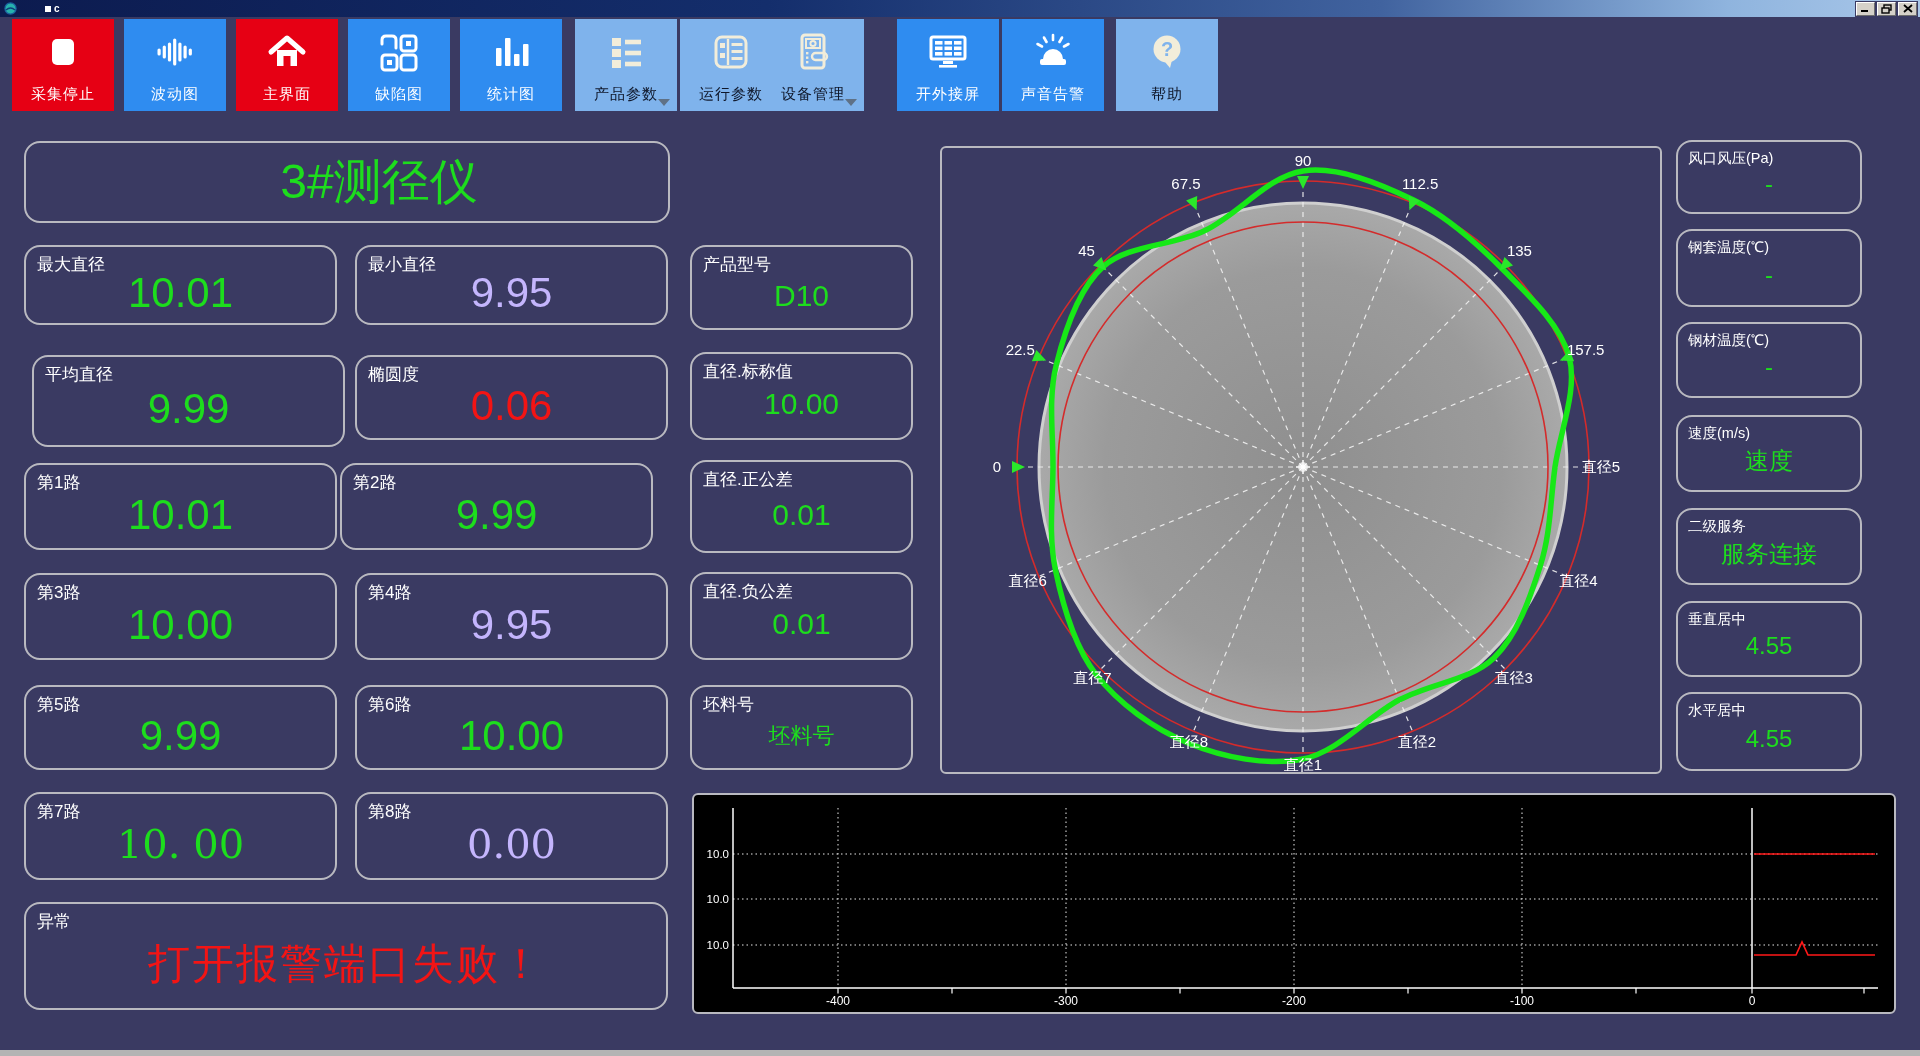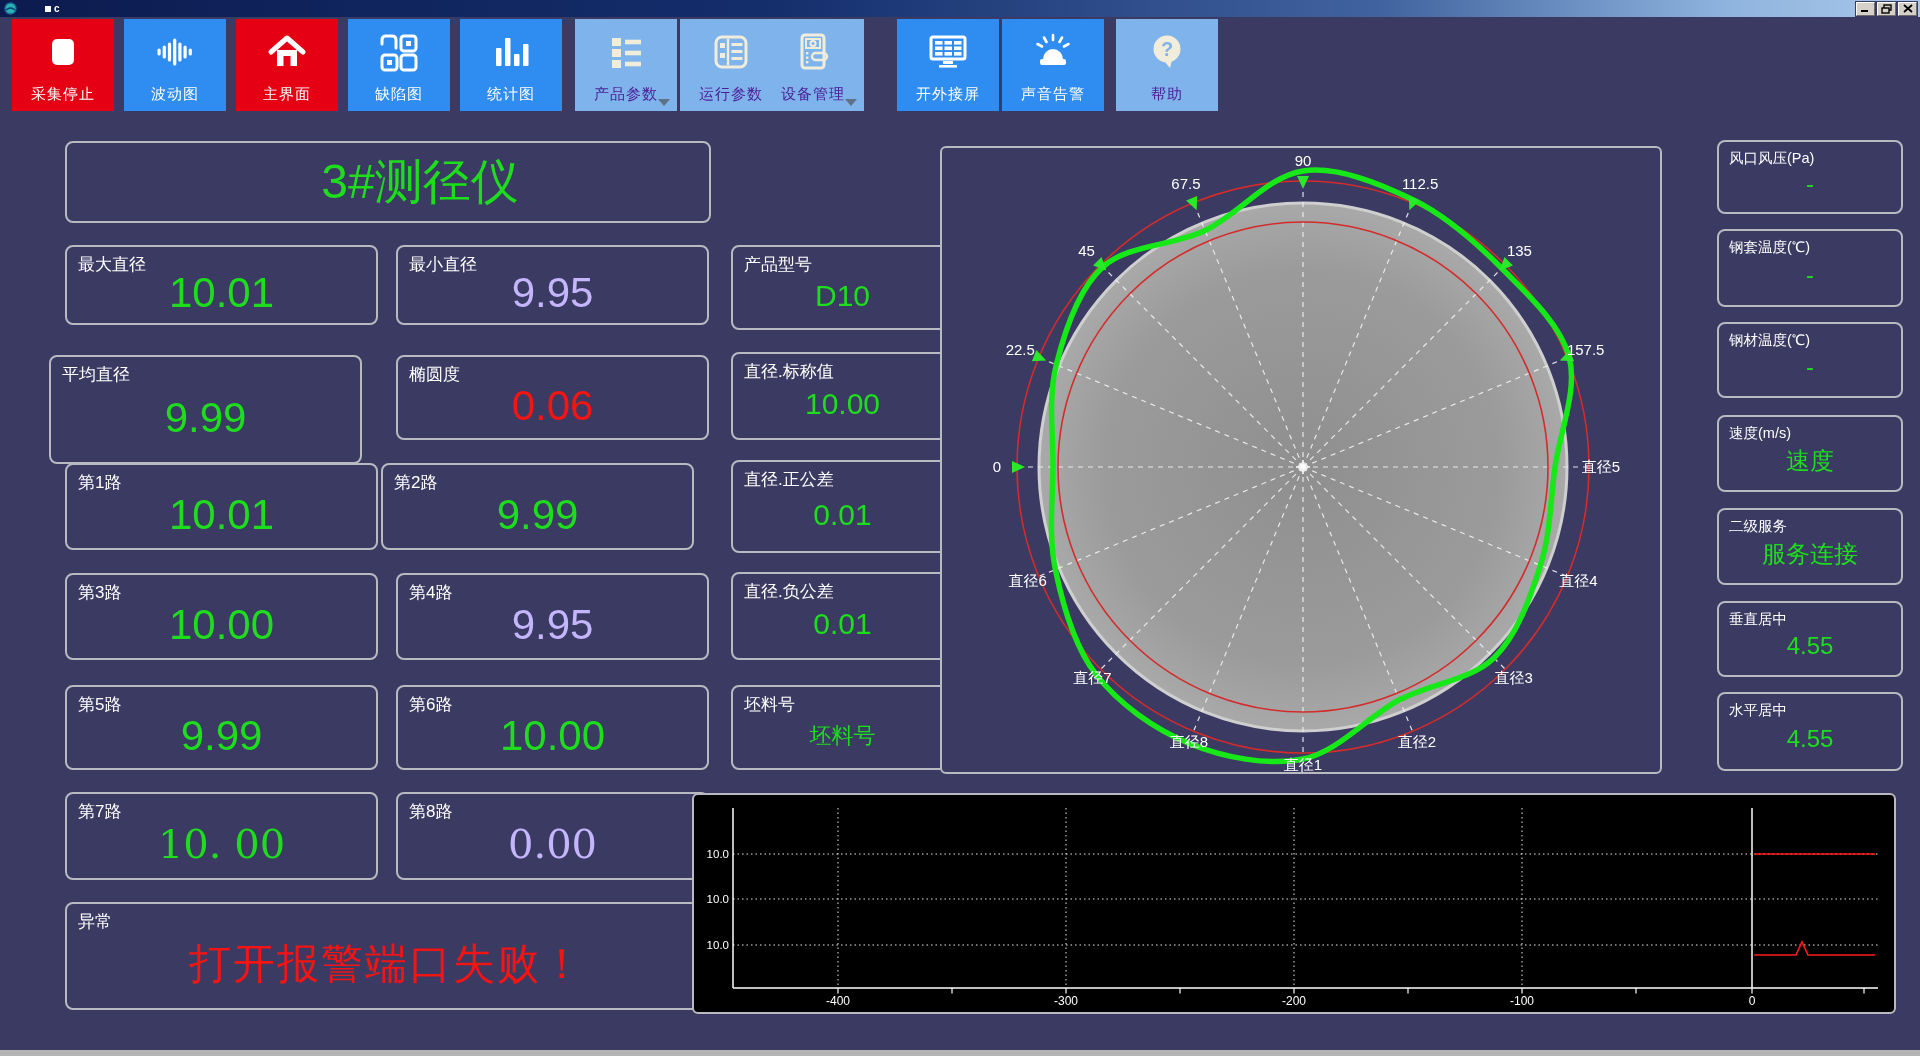--- a/index.html
+++ b/index.html
@@ -18,26 +18,26 @@
     padding:0;display:flex;align-items:center;justify-content:center;cursor:pointer;}
   
   .tb-btn{position:absolute;top:19px;width:102px;height:92px;cursor:pointer;}
   .tb-red{background:#e60014;}
   .tb-blue{background:#2f8cf0;}
   .tb-light{background:#7fb3ec;}
   .tb-icon{position:absolute;top:11px;left:0;right:0;height:44px;display:flex;
            align-items:center;justify-content:center;}
   .tb-label{position:absolute;bottom:7px;left:0;right:0;text-align:center;color:#fff;
             font-size:15px;letter-spacing:1px;}
-  .tb-light .tb-label{color:#4c1d95;}
+  .tb-light .tb-label{color:#0f172a;}
   .tb-caret{position:absolute;right:7px;bottom:5px;width:0;height:0;
             border-left:6px solid transparent;border-right:6px solid transparent;
             border-top:7px solid #5f7186;}
   
-  .box{position:absolute;border:2px solid #b9b9c0;border-radius:8px;background:#3a3a62;box-sizing:border-box;margin-left:41px;}
+  .box{position:absolute;border:2px solid #b9b9c0;border-radius:16px;background:#3a3a62;box-sizing:border-box;}
   .box-label{position:absolute;top:6px;left:11px;color:#ffffff;font-size:17px;}
   .box-value{position:absolute;left:0;right:0;top:20px;bottom:4px;display:flex;
              align-items:center;justify-content:center;font-size:42px;}
   .v-green{color:#1ddd1d;}
   .v-orange{color:#c4b5fd;}
   .v-red{color:#f31414;}
   .v-serif{font-family:"DejaVu Serif",serif;font-size:40px;}
   .v-c3{font-size:30px;}
   .v-small{font-size:22px;}
   .title-box{left:24px;top:141px;width:646px;height:82px;}
@@ -236,21 +236,21 @@
 
   <div class="box title-box">
     <div class="title-text">3#测径仪</div>
   </div>
 
   <div id="metric-area">
       <div class="box" style="left: 24px; top: 245px; width: 313px; height: 80px;">
         <div class="box-label">最大直径</div>
         <div class="box-value v-green">10.01</div>
       </div>
-      <div class="box" style="left: 8px; top: 355px; width: 313px; height: 109px; text-align: right;">
+      <div class="box" style="left: 32px; top: 355px; width: 313px; height: 92px; text-align: right;">
         <div class="box-label">平均直径</div>
         <div class="box-value v-green">9.99</div>
       </div>
       <div class="box" style="left: 24px; top: 463px; width: 313px; height: 87px;">
         <div class="box-label">第1路</div>
         <div class="box-value v-green">10.01</div>
       </div>
       <div class="box" style="left: 24px; top: 573px; width: 313px; height: 87px;">
         <div class="box-label">第3路</div>
         <div class="box-value v-green">10.00</div>

